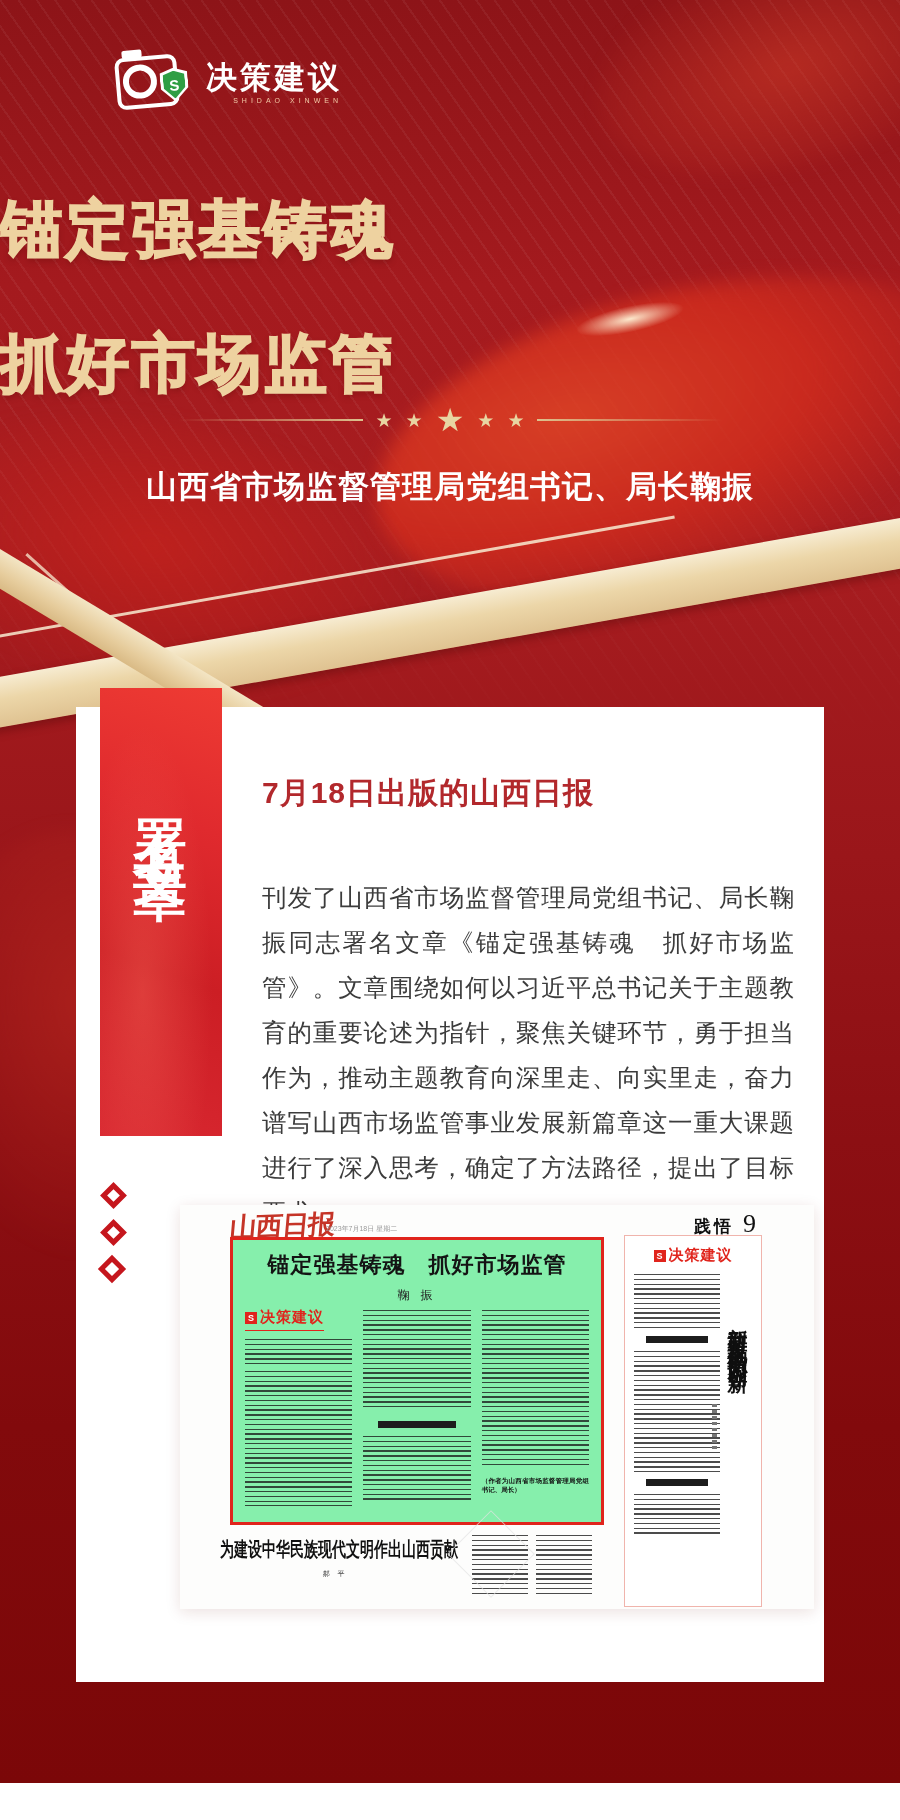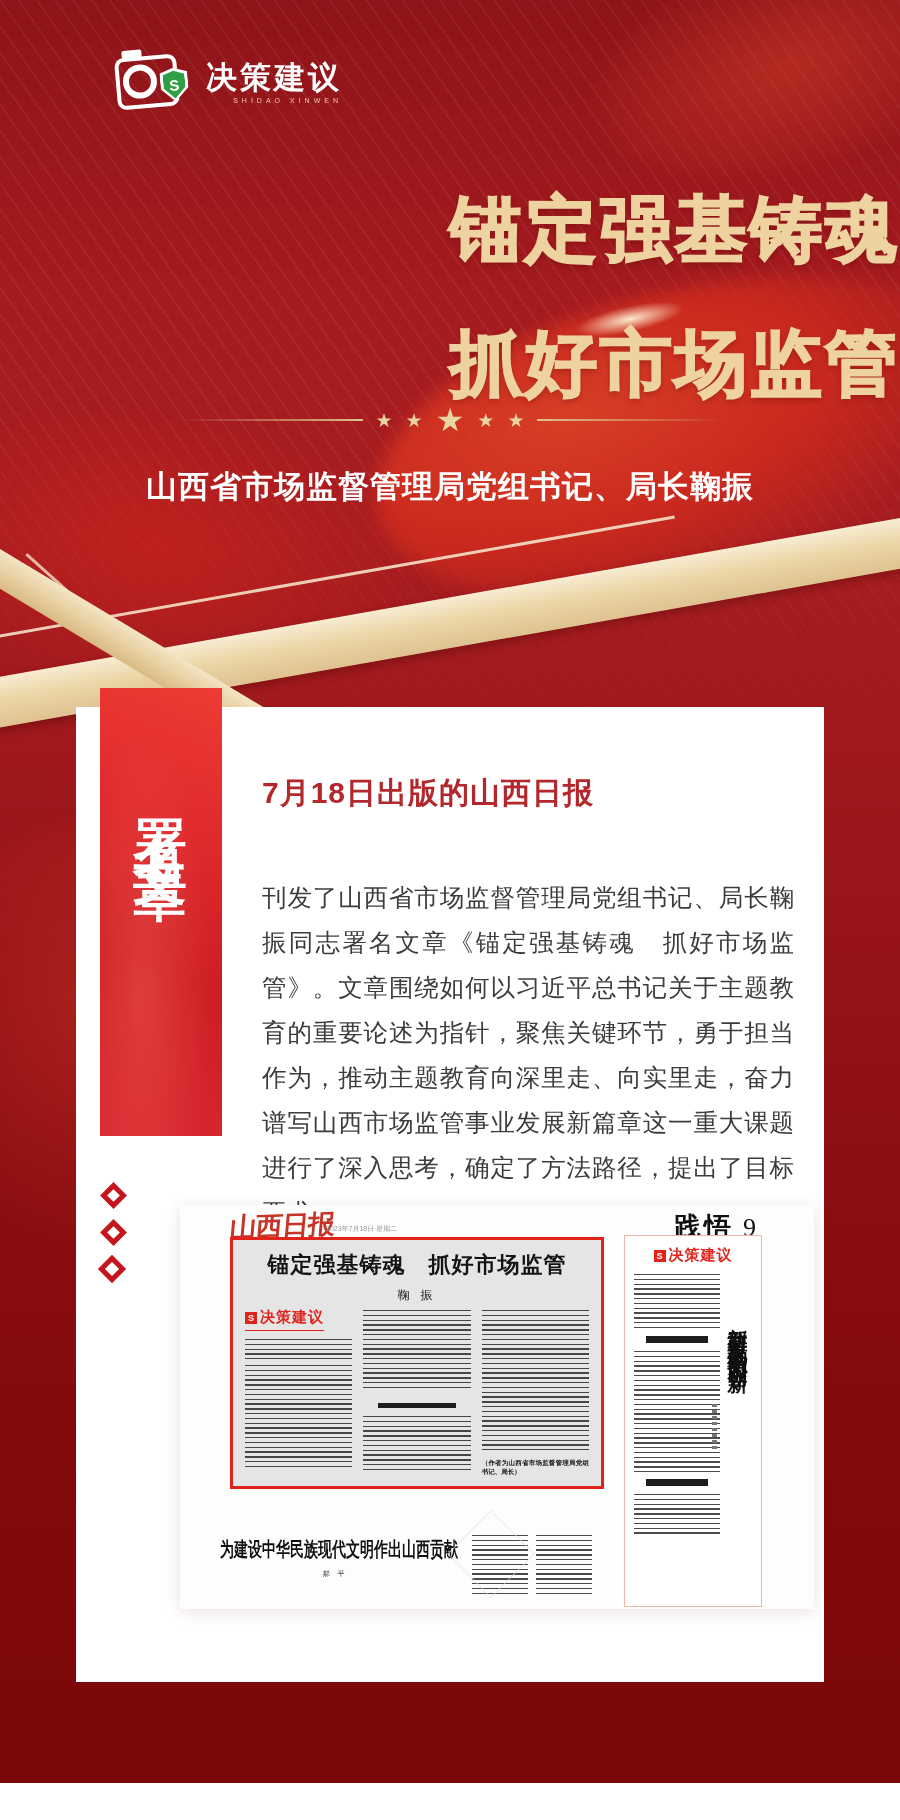--- a/index.html
+++ b/index.html
@@ -43,22 +43,22 @@
   .shield{position:absolute;left:40px;top:10px;width:28px;height:34px;z-index:2;
           clip-path:polygon(50% 0,100% 14%,100% 60%,50% 100%,0 60%,0 14%);background:#fff;
           display:flex;align-items:center;justify-content:center;}
   .shield-in{width:22px;height:28px;clip-path:polygon(50% 0,100% 14%,100% 60%,50% 100%,0 60%,0 14%);
           background:#2f9e44;color:#fff;font-size:15px;font-weight:800;display:flex;align-items:center;justify-content:center;}
   .logo-txt{margin-left:28px;}
   .logo-cn{color:#fff;font-size:31px;font-weight:800;letter-spacing:3px;line-height:34px;}
   .logo-en{font-size:7px;letter-spacing:4px;color:rgba(255,226,186,.85);text-align:right;margin-top:2px;}
 
   
-  .hero-title{position:absolute;left:0;top:162px;width:900px;text-align:right;z-index:3;
-      font-weight:900;font-size:72px;line-height:134px;letter-spacing:3px;color:#eed2a0;
+  .hero-title{position:absolute;left:0;top:162px;width:900px;text-align:left;z-index:3;
+      font-weight:900;font-size:63px;line-height:134px;letter-spacing:3px;color:#eed2a0;
       -webkit-text-stroke:2px #eed2a0;text-shadow:0 3px 6px rgba(80,10,5,.35);}
 
   .star-row{position:absolute;left:0;top:404px;width:900px;display:flex;align-items:center;justify-content:center;
       gap:13px;z-index:3;color:#e8d5a2;}
   .hline{width:185px;height:1.8px;}
   .hline.l{background:linear-gradient(90deg,rgba(230,207,150,0),#dcc28e);}
   .hline.r{background:linear-gradient(90deg,#dcc28e,rgba(230,207,150,0));}
   .star{line-height:1;}
   .st-s{font-size:19px;}
   .st-b{font-size:32px;}
@@ -85,25 +85,25 @@
   .banner-text{position:relative;margin-top:86px;writing-mode:vertical-rl;text-orientation:upright;
       color:#fff;font-size:54px;font-weight:700;letter-spacing:16px;line-height:1;}
 
   
   .paper{position:absolute;left:104px;top:498px;width:634px;height:404px;background:#fdfdfc;
       box-shadow:0 3px 14px rgba(110,25,18,.13);font-family:"Liberation Serif",serif;}
   .mast{position:absolute;left:50px;top:3px;font-size:27px;font-weight:900;color:#c53427;
       transform:skewX(-7deg) rotate(-2deg);letter-spacing:-1px;}
   .mast-date{position:absolute;left:146px;top:19px;font-size:7px;color:#9a9a9a;font-family:"Liberation Sans",sans-serif;}
   .pg{position:absolute;right:58px;top:4px;display:flex;align-items:baseline;gap:9px;color:#101010;}
-  .pg-label{font-size:27px;font-weight:700;letter-spacing:3px;}
+  .pg-label{font-size:17px;font-weight:700;letter-spacing:3px;}
   .pg-num{font-size:26px;font-weight:500;}
   .pg-rule{position:absolute;right:58px;top:38px;width:94px;height:1.5px;background:#2a2a2a;}
 
-  .artbox{position:absolute;left:50px;top:32px;width:374px;height:252px;border:3px solid #e0241c;background:#e5e5e5;box-sizing:border-box;}
+  .artbox{position:absolute;left:50px;top:32px;width:374px;height:288px;border:3px solid #e0241c;background:#86efac;box-sizing:border-box;}
   .art-title{margin-top:10px;text-align:center;font-size:22px;font-weight:900;color:#141414;letter-spacing:1px;}
   .art-author{text-align:center;font-size:12px;color:#222;margin-top:7px;letter-spacing:4px;}
   .art-cols{position:absolute;left:12px;right:12px;top:66px;bottom:10px;display:flex;gap:11px;}
   .col{flex:1;display:flex;flex-direction:column;}
   .nz{background:repeating-linear-gradient(180deg,rgba(25,25,25,.78) 0px,rgba(25,25,25,.78) 1.4px,transparent 1.4px,transparent 4.8px);margin-bottom:6px;}
   .nz-head{height:7px;width:72%;margin:5px auto 8px;background:#1d1d1d;}
   .badge{display:inline-flex;align-items:center;align-self:flex-start;padding-bottom:3px;margin:2px 0 8px;
       border-bottom:1px solid #e0241c;font-family:"Liberation Sans",sans-serif;}
   .badge-s{display:inline-block;width:12px;height:12px;background:#e0241c;color:#fff;font-size:9px;font-weight:800;
       text-align:center;line-height:12px;margin-right:3px;}

